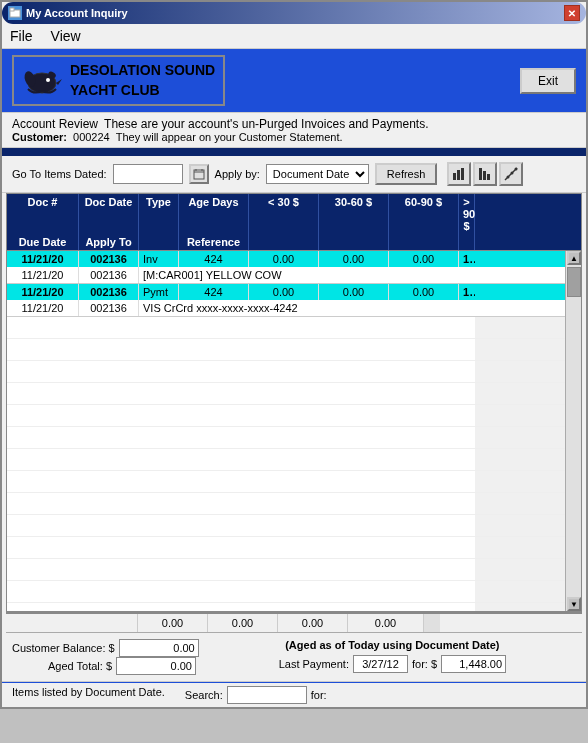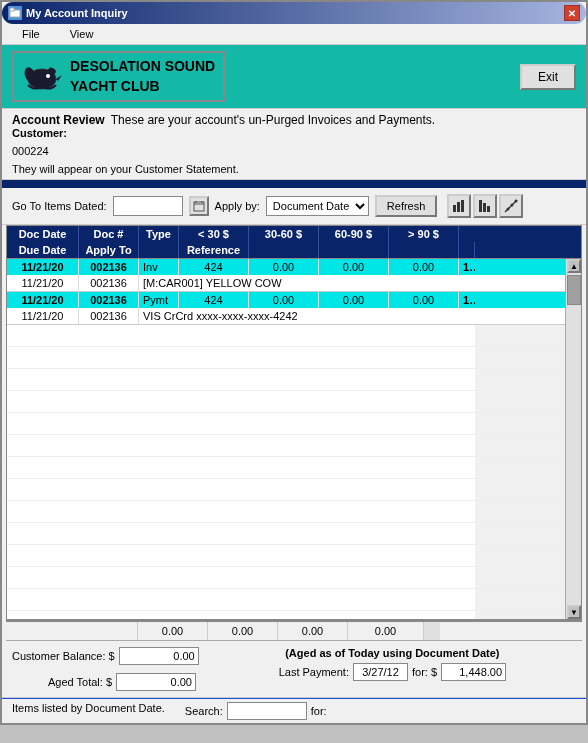--- a/index.html
+++ b/index.html
@@ -59,30 +59,29 @@
       font-weight: bold;
     }
     .menu-bar {
       background: #f0f0f0;
       border-bottom: 1px solid #ccc;
       padding: 2px 4px;
       display: flex;
       gap: 10px;
     }
     .menu-item {
-      font-size: 11px;
+      font-size: 14px;
       padding: 2px 4px;
       cursor: pointer;
-      margin-left: 12px;
     }
     .header-section {
       display: flex;
       align-items: center;
       padding: 6px 10px;
-      background: #14b8a6;
+      background: #1d4ed8;
       border-bottom: 1px solid #ccc;
     }
     .logo-box {
       border: 2px solid #888;
       padding: 4px 8px;
       display: flex;
       align-items: center;
       gap: 8px;
       margin-right: 20px;
     }
@@ -109,28 +108,27 @@
       background: #f0f0f0;
       border-bottom: 1px solid #ccc;
     }
     .account-info-row1 {
       display: flex;
       align-items: baseline;
       gap: 6px;
       font-size: 12px;
     }
     .account-review-label {
-      font-weight: bold;
+      font-weight: normal;
     }
     .account-info-row2 {
       display: flex;
       align-items: baseline;
       gap: 6px;
       font-size: 11px;
-      flex-direction: column;
     }
     .customer-label {
       font-weight: bold;
     }
     .blue-bar {
       background: #0a246a;
       height: 8px;
     }
     .toolbar {
       padding: 6px 10px;
@@ -271,21 +269,21 @@
     .empty-cell:last-child { border-right: none; }
     .footer-section {
       display: flex;
       padding: 6px 10px;
       gap: 10px;
       border-bottom: 1px solid #ccc;
     }
     .balance-section {
       display: flex;
       flex-direction: column;
-      gap: 8px;
+      gap: 0;
     }
     .balance-row {
       display: flex;
       align-items: center;
       gap: 4px;
       font-size: 11px;
     }
     .balance-label {
       text-align: right;
       min-width: 100px;
@@ -451,23 +449,24 @@
           <circle cx="8" cy="6" r="1.5" fill="#333"></circle>
           <circle cx="12" cy="2" r="1.5" fill="#333"></circle>
         </svg>
       </button>
     </div>
   </div>
 
   <div class="table-container">
 
     <div class="col-headers">
+      <div class="col-header">Doc #</div>
       <div class="col-header">Doc Date</div>
-      <div class="col-header">Doc #</div>
       <div class="col-header">Type</div>
+      <div class="col-header">Age Days</div>
       <div class="col-header">&lt; 30 $</div>
       <div class="col-header">30-60 $</div>
       <div class="col-header">60-90 $</div>
       <div class="col-header">&gt; 90 $</div>
       <div style="background:#0a246a;width:16px;"></div>
     </div>
 
     <div class="sub-headers">
       <div class="sub-header">Due Date</div>
       <div class="sub-header">Apply To</div>

